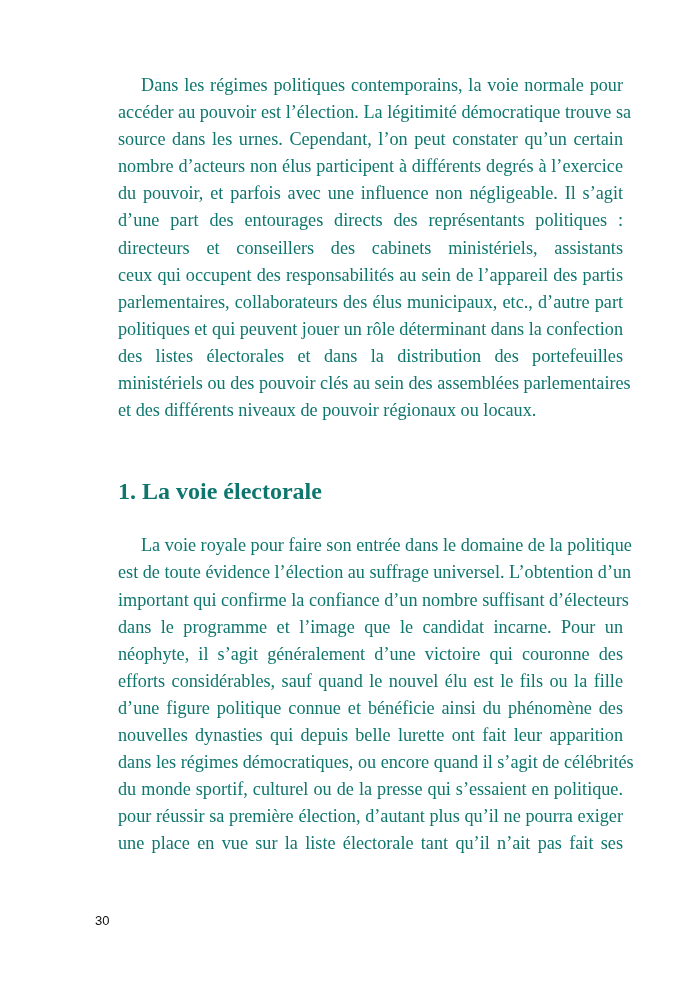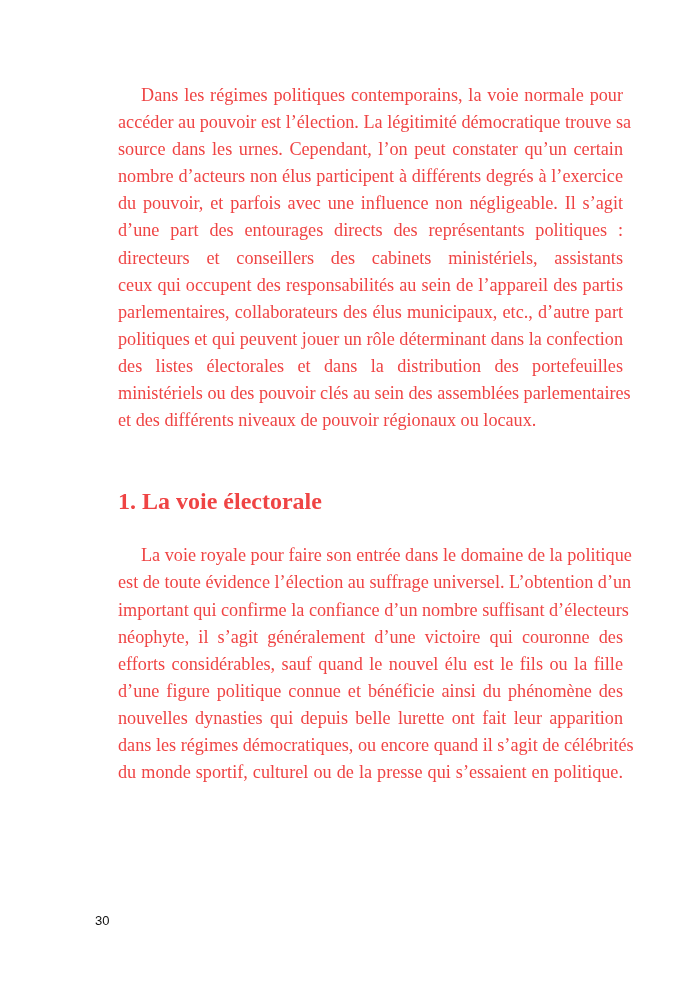--- a/index.html
+++ b/index.html
@@ -1,17 +1,17 @@
 <!DOCTYPE html>
 <html><head>
 <meta charset="utf-8">
 <style>
   html, body { margin: 0; padding: 0; background: #ffffff; }
   body { width: 700px; height: 992px; position: relative; overflow: hidden; }
-  .page { position: absolute; left: 95px; top: 82px; width: 528px; color: #ef4444;
+  .page { position: absolute; left: 95px; top: 72px; width: 528px; color: #0f766e;
           font-family: "Liberation Serif", "DejaVu Serif", serif; font-size: 18.2px; line-height: 27.1px; }
   .para { margin: 0; text-align: justify; text-indent: 23px; }
   .line { display: block; text-align: justify; text-align-last: justify; white-space: nowrap; }
   .line.last { text-align-last: left; }
   .line.indent { padding-left: 23px; }
   .heading { margin: 54px 0 27px 0; padding-left: 23px; font-weight: bold; font-size: 24px; }
   .para2 { margin-top: 0; }
   .page-number { position: absolute; left: 95px; top: 913px; font-family: "Liberation Sans", "DejaVu Sans", sans-serif;
                  font-size: 13px; color: #111111; }
 </style>
@@ -34,22 +34,25 @@
     <span class="line">ministériels ou des pouvoir clés au sein des assemblées parlementaires</span>
     <span class="line last">et des différents niveaux de pouvoir régionaux ou locaux.</span>
   </div>
 
   <div class="heading">1. La voie électorale</div>
 
   <div class="para para2">
     <span class="line indent">La voie royale pour faire son entrée dans le domaine de la politique</span>
     <span class="line">est de toute évidence l’élection au suffrage universel. L’obtention d’un</span>
     <span class="line">important qui confirme la confiance d’un nombre suffisant d’électeurs</span>
+    <span class="line">dans le programme et l’image que le candidat incarne. Pour un</span>
     <span class="line">néophyte, il s’agit généralement d’une victoire qui couronne des</span>
     <span class="line">efforts considérables, sauf quand le nouvel élu est le fils ou la fille</span>
     <span class="line">d’une figure politique connue et bénéficie ainsi du phénomène des</span>
     <span class="line">nouvelles dynasties qui depuis belle lurette ont fait leur apparition</span>
     <span class="line">dans les régimes démocratiques, ou encore quand il s’agit de célébrités</span>
     <span class="line">du monde sportif, culturel ou de la presse qui s’essaient en politique.</span>
+    <span class="line">pour réussir sa première élection, d’autant plus qu’il ne pourra exiger</span>
+    <span class="line">une place en vue sur la liste électorale tant qu’il n’ait pas fait ses</span>
   </div>
 </div>
 
 <div class="page-number">30</div>
 
 </body></html>

